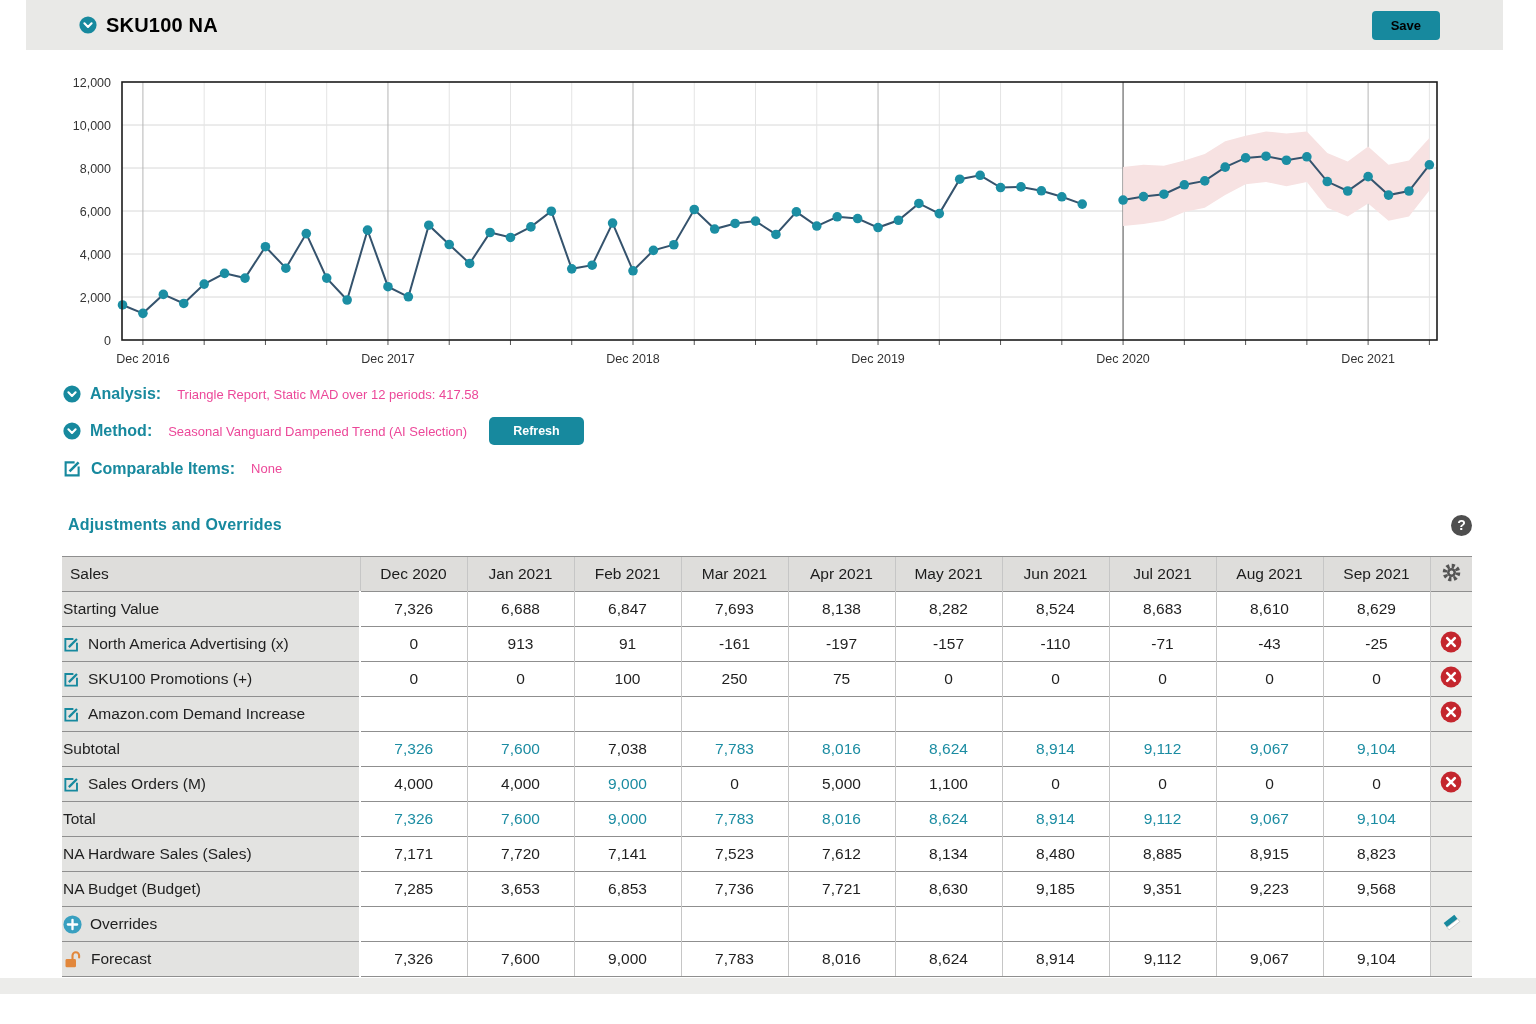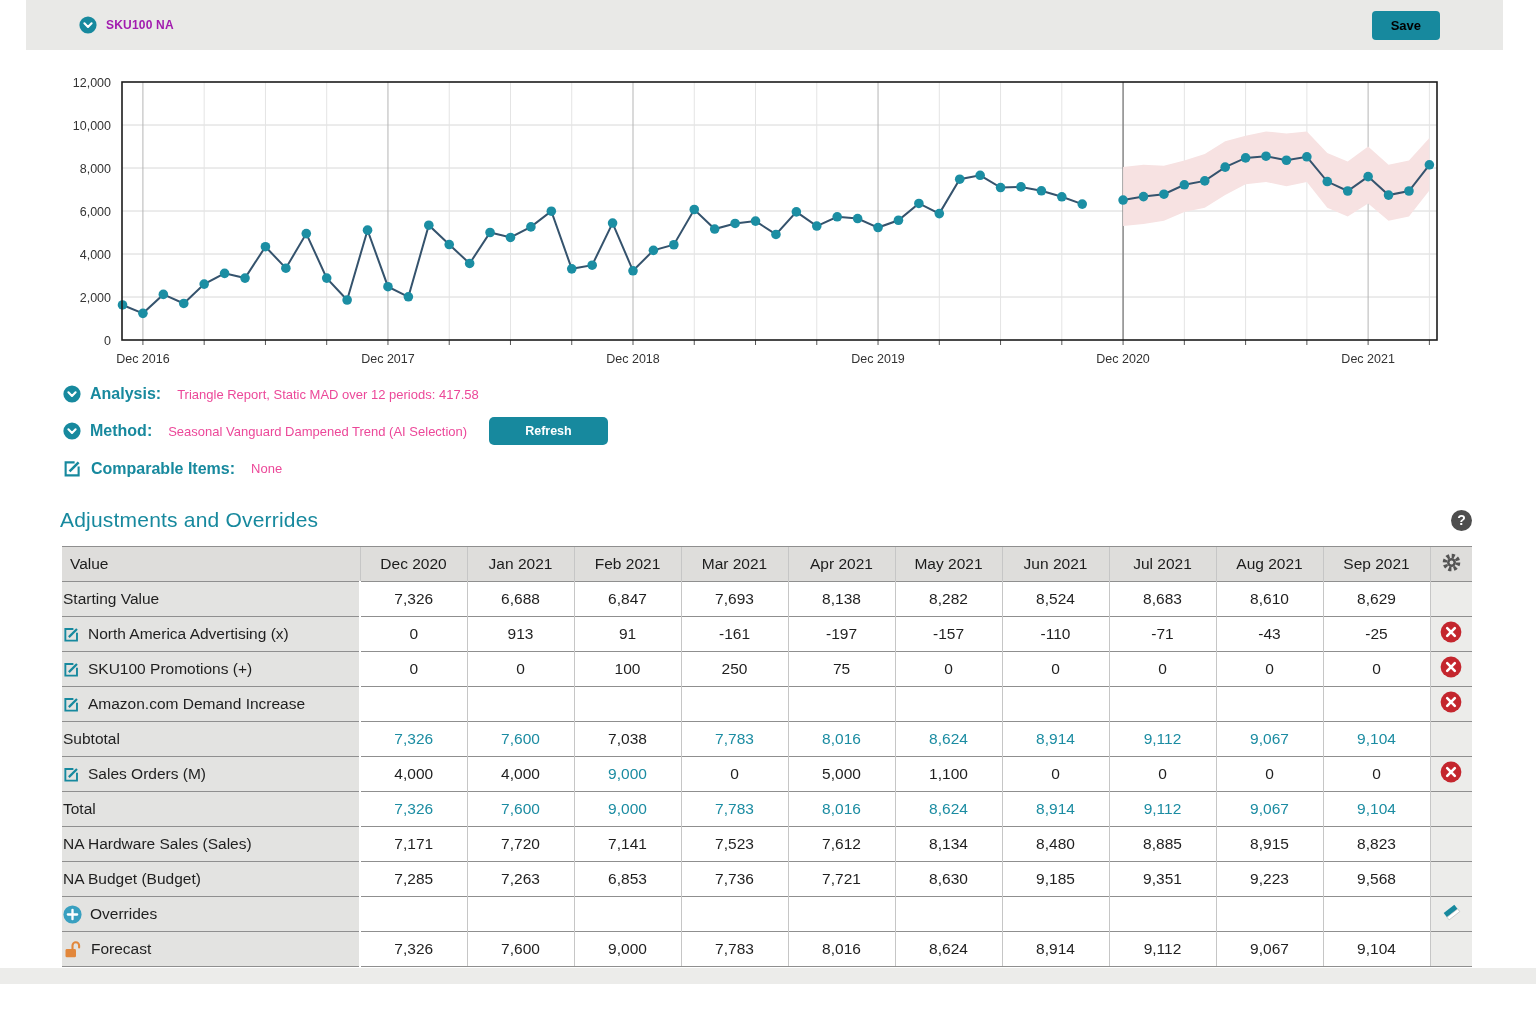--- a/index.html
+++ b/index.html
@@ -8,41 +8,41 @@
     font-family:"Liberation Sans",sans-serif;color:#1f1f1f;
     -webkit-font-smoothing:antialiased;
   }
   
   .topbar{
     margin:0 33px 0 26px;height:50px;background:#e9e9e7;
     display:flex;align-items:center;justify-content:space-between;
     padding:0 63px 0 53px;box-sizing:border-box;
   }
   .title-group{display:flex;align-items:center;gap:9px;cursor:pointer;}
-  .page-title{color:#a21caf;font-weight:bold;font-size:12px;letter-spacing:.2px;}
+  .page-title{color:#000000;font-weight:bold;font-size:20px;letter-spacing:.2px;}
   .save-btn{
     background:#17899e;color:#000000;border:none;border-radius:4px;
     font-weight:bold;font-size:13px;padding:7px 19px;font-family:inherit;cursor:pointer;
   }
   
   .chart-wrap{margin-top:17px;}
   #chart{display:block;}
   
   .meta{margin:16px 0 0 63px;}
   .meta-row{display:flex;align-items:center;margin-bottom:14px;}
   .meta-label{color:#17899e;font-weight:bold;font-size:16px;margin:0 16px 0 9px;white-space:nowrap;}
   .meta-text{font-size:13px;color:#ec4899;}
   .refresh-btn{
     margin-left:22px;background:#17899e;color:#fff;border:none;border-radius:5px;
-    font-weight:bold;font-size:12.5px;padding:7px 36px;font-family:inherit;cursor:pointer;
+    font-weight:bold;font-size:12.5px;padding:7px 24px;font-family:inherit;cursor:pointer;
   }
   .icon-btn{display:inline-flex;align-items:center;justify-content:center;cursor:pointer;line-height:0;}
   
   .section-row{display:flex;justify-content:space-between;align-items:center;margin:30px 64px 14px 60px;}
-  .section-title{color:#17899e;font-size:21px;margin:0;font-weight:normal;letter-spacing:.2px;}
+  .section-title{color:#17899e;font-size:16px;margin:8px;font-weight:bold;letter-spacing:.2px;}
   .help-icon{
     width:21px;height:21px;border-radius:50%;background:#4e4e4e;color:#fff;
     font-weight:bold;font-size:14px;display:flex;align-items:center;justify-content:center;cursor:pointer;
   }
   
   table.adj{border-collapse:collapse;table-layout:fixed;margin-left:62px;font-size:15.5px;}
   table.adj th,table.adj td{
     padding:0;height:35px;border-top:1px solid #8f8f8f;box-sizing:border-box;
     white-space:nowrap;overflow:hidden;
   }
@@ -259,21 +259,21 @@
       <col style="width: 107px;">
       <col style="width: 107px;">
       <col style="width: 107px;">
       <col style="width: 107px;">
       <col style="width: 107px;">
       <col style="width: 107px;">
       <col style="width: 42px;">
     </colgroup>
   <thead>
       <tr id="adj-head">
-        <th class="c-label">Value</th>
+        <th class="c-label">Sales</th>
         <th class="c-num">Dec 2020</th>
         <th class="c-num">Jan 2021</th>
         <th class="c-num">Feb 2021</th>
         <th class="c-num">Mar 2021</th>
         <th class="c-num">Apr 2021</th>
         <th class="c-num">May 2021</th>
         <th class="c-num">Jun 2021</th>
         <th class="c-num">Jul 2021</th>
         <th class="c-num">Aug 2021</th>
         <th class="c-num">Sep 2021</th>
@@ -457,21 +457,21 @@
         <td class="num-cell">8,823</td>
         <td class="icon-cell"></td>
       </tr>
       <tr>
         <td class="label-cell">
           <div class="lbl">
             <span>NA Budget (Budget)</span>
           </div>
         </td>
         <td class="num-cell">7,285</td>
-        <td class="num-cell">7,263</td>
+        <td class="num-cell">3,653</td>
         <td class="num-cell">6,853</td>
         <td class="num-cell">7,736</td>
         <td class="num-cell">7,721</td>
         <td class="num-cell">8,630</td>
         <td class="num-cell">9,185</td>
         <td class="num-cell">9,351</td>
         <td class="num-cell">9,223</td>
         <td class="num-cell">9,568</td>
         <td class="icon-cell"></td>
       </tr>

